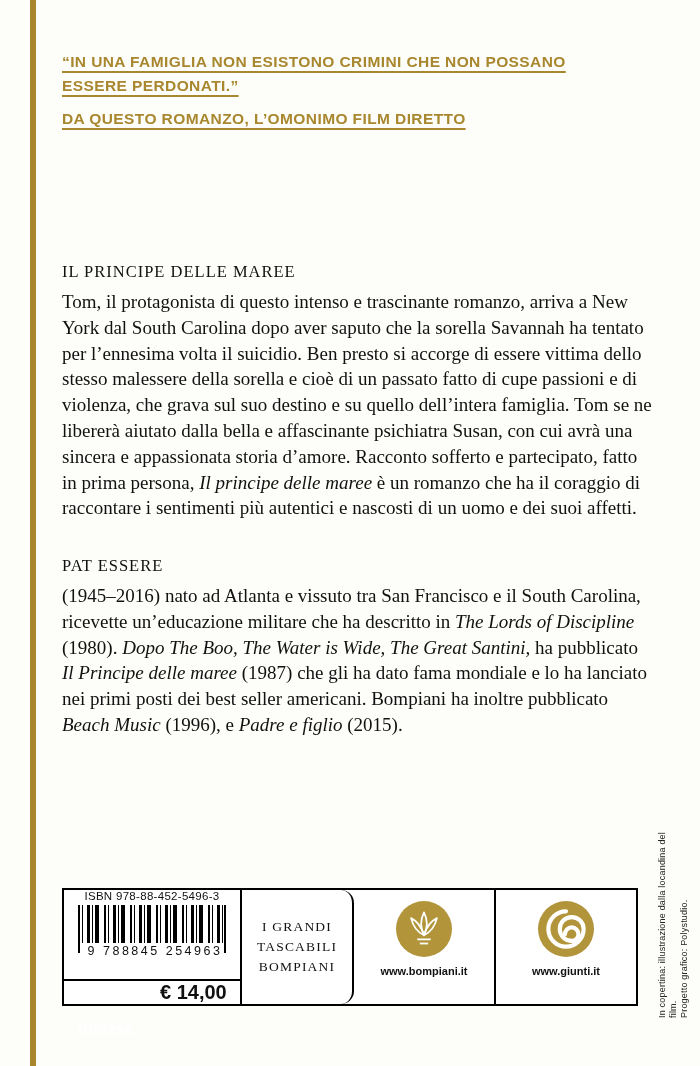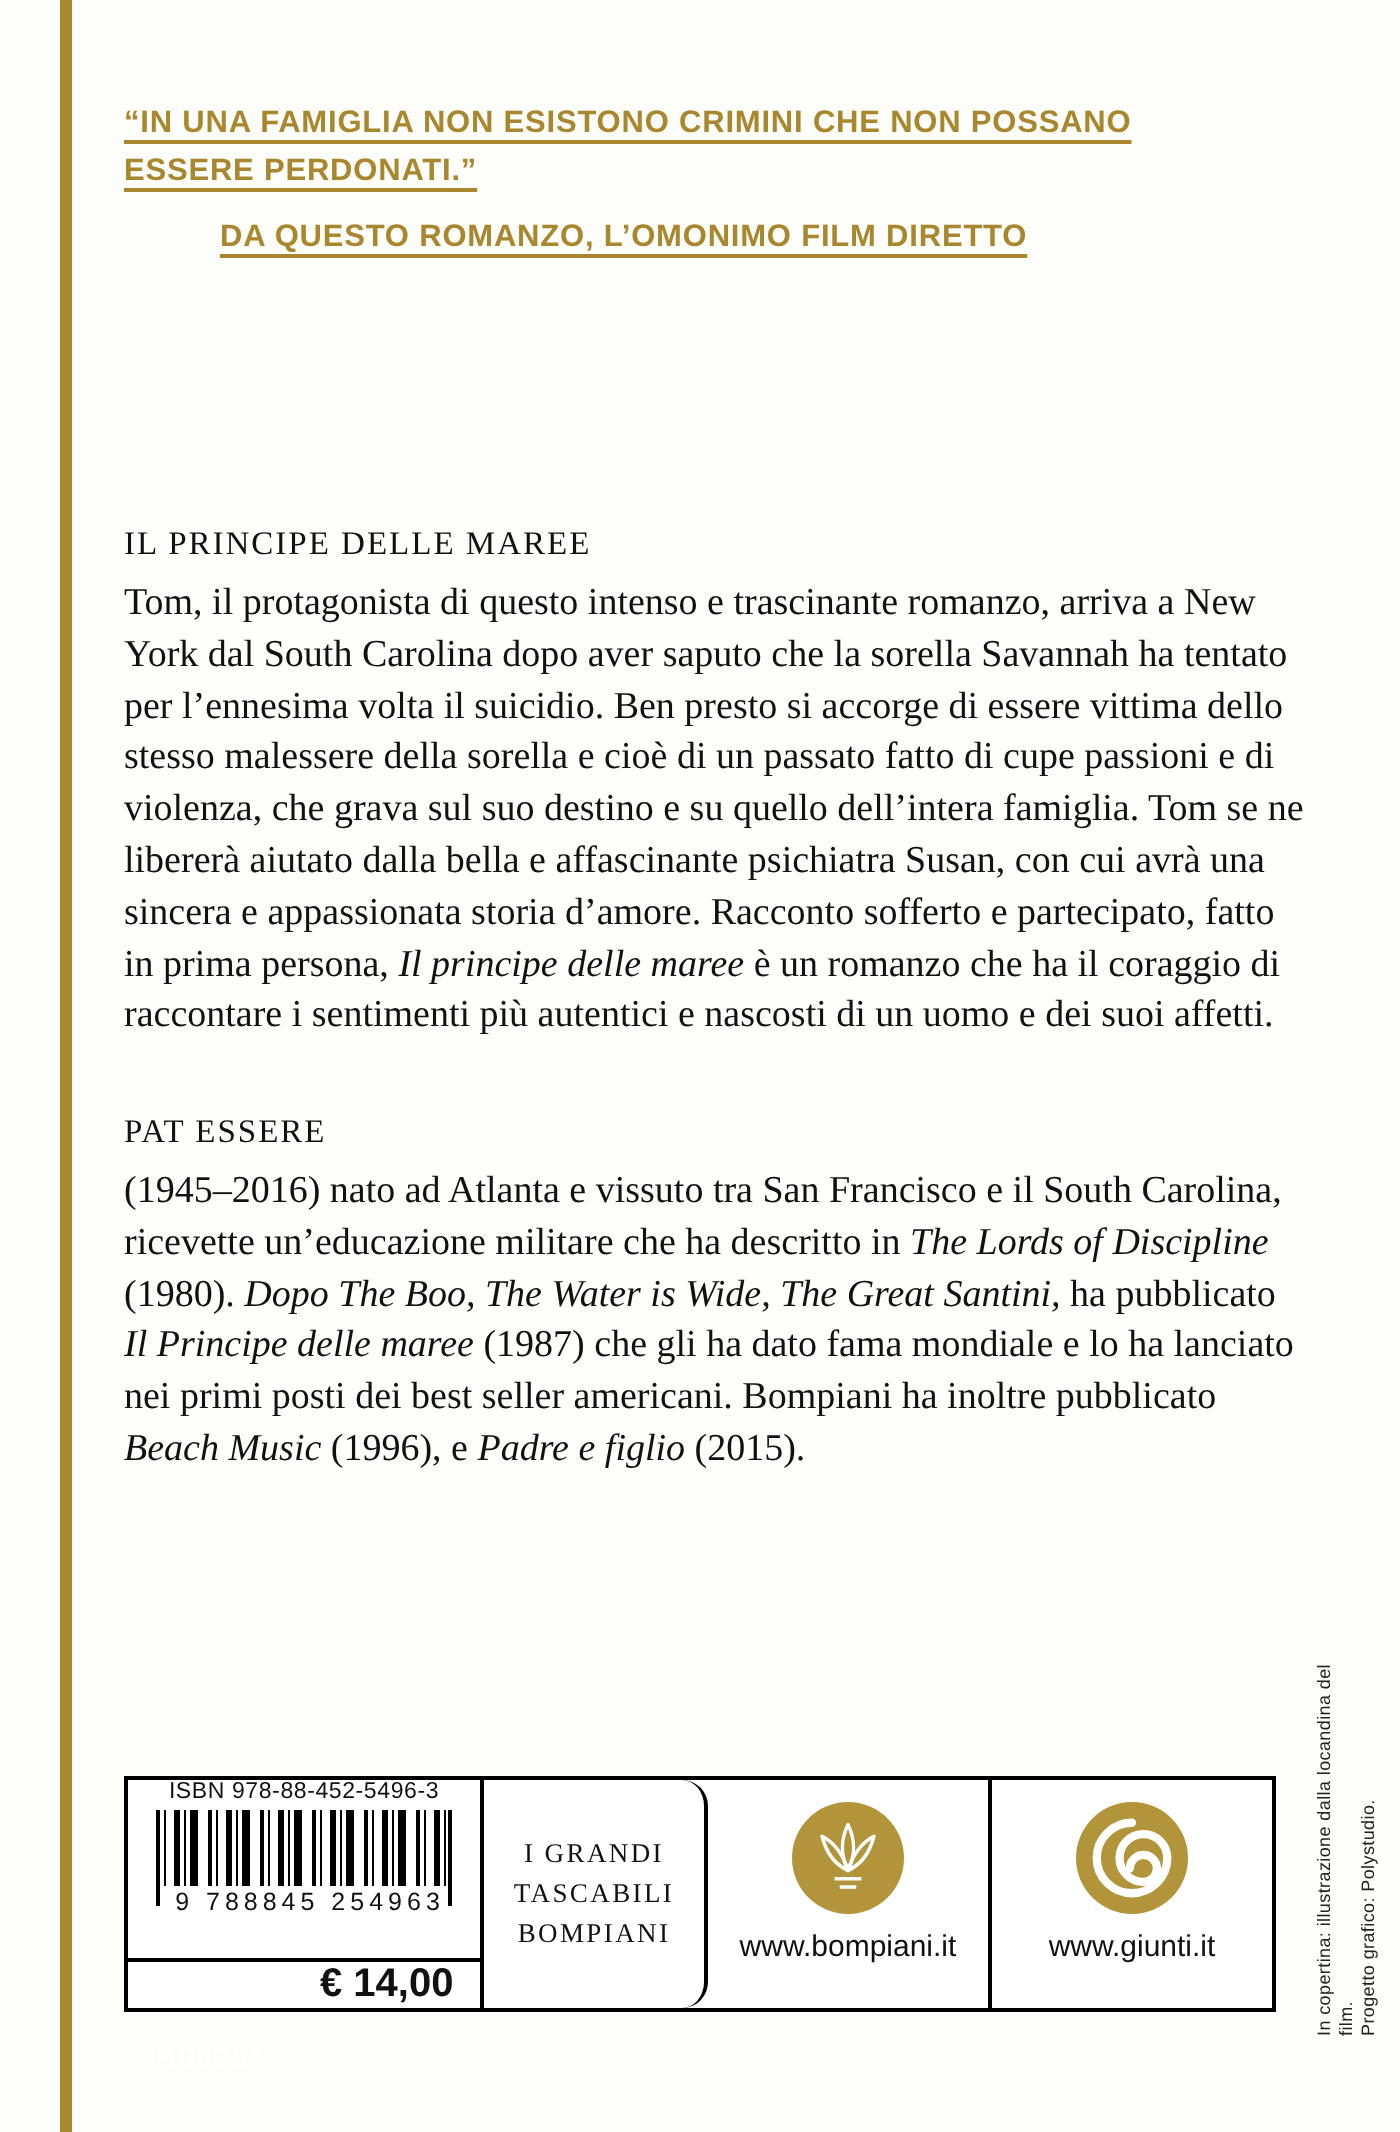--- a/index.html
+++ b/index.html
@@ -30,21 +30,21 @@
     letter-spacing:0.4px;
     color:var(--gold);
   }
   .gold-block .gold-line{
     display:inline;
     text-decoration:underline;
     text-decoration-thickness:2px;
     text-underline-offset:4px;
   }
   .quote-block{top:50px;}
-  .credit-block{top:107px;margin-left:48px;}
+  .credit-block{top:107px;}
   
   .section{
     position:absolute;left:62px;width:590px;
   }
   .section-heading{
     font-size:16.5px;
     letter-spacing:1px;
     margin-bottom:7px;
   }
   .body-text{
@@ -112,21 +112,21 @@
     font-size:13.5px;line-height:20px;letter-spacing:1.2px;border-radius:13px;
   }
   .logo-cell{
     flex:1;
     align-items:center;justify-content:flex-start;
     padding-top:11px;
   }
   .logo-disc{width:56px;height:56px;display:block;}
   .url{
     font-family:"Liberation Sans",sans-serif;
-    font-weight:normal;font-size:15px;margin-top:8px;
+    font-weight:bold;font-size:11px;margin-top:8px;
   }
   
   .spine-note{
     position:absolute;right:10px;top:828px;height:190px;
     writing-mode:vertical-rl;
     transform:rotate(180deg);
     font-family:"Liberation Sans",sans-serif;
     font-size:9px;line-height:11px;
     color:#222;letter-spacing:0.2px;
   }

